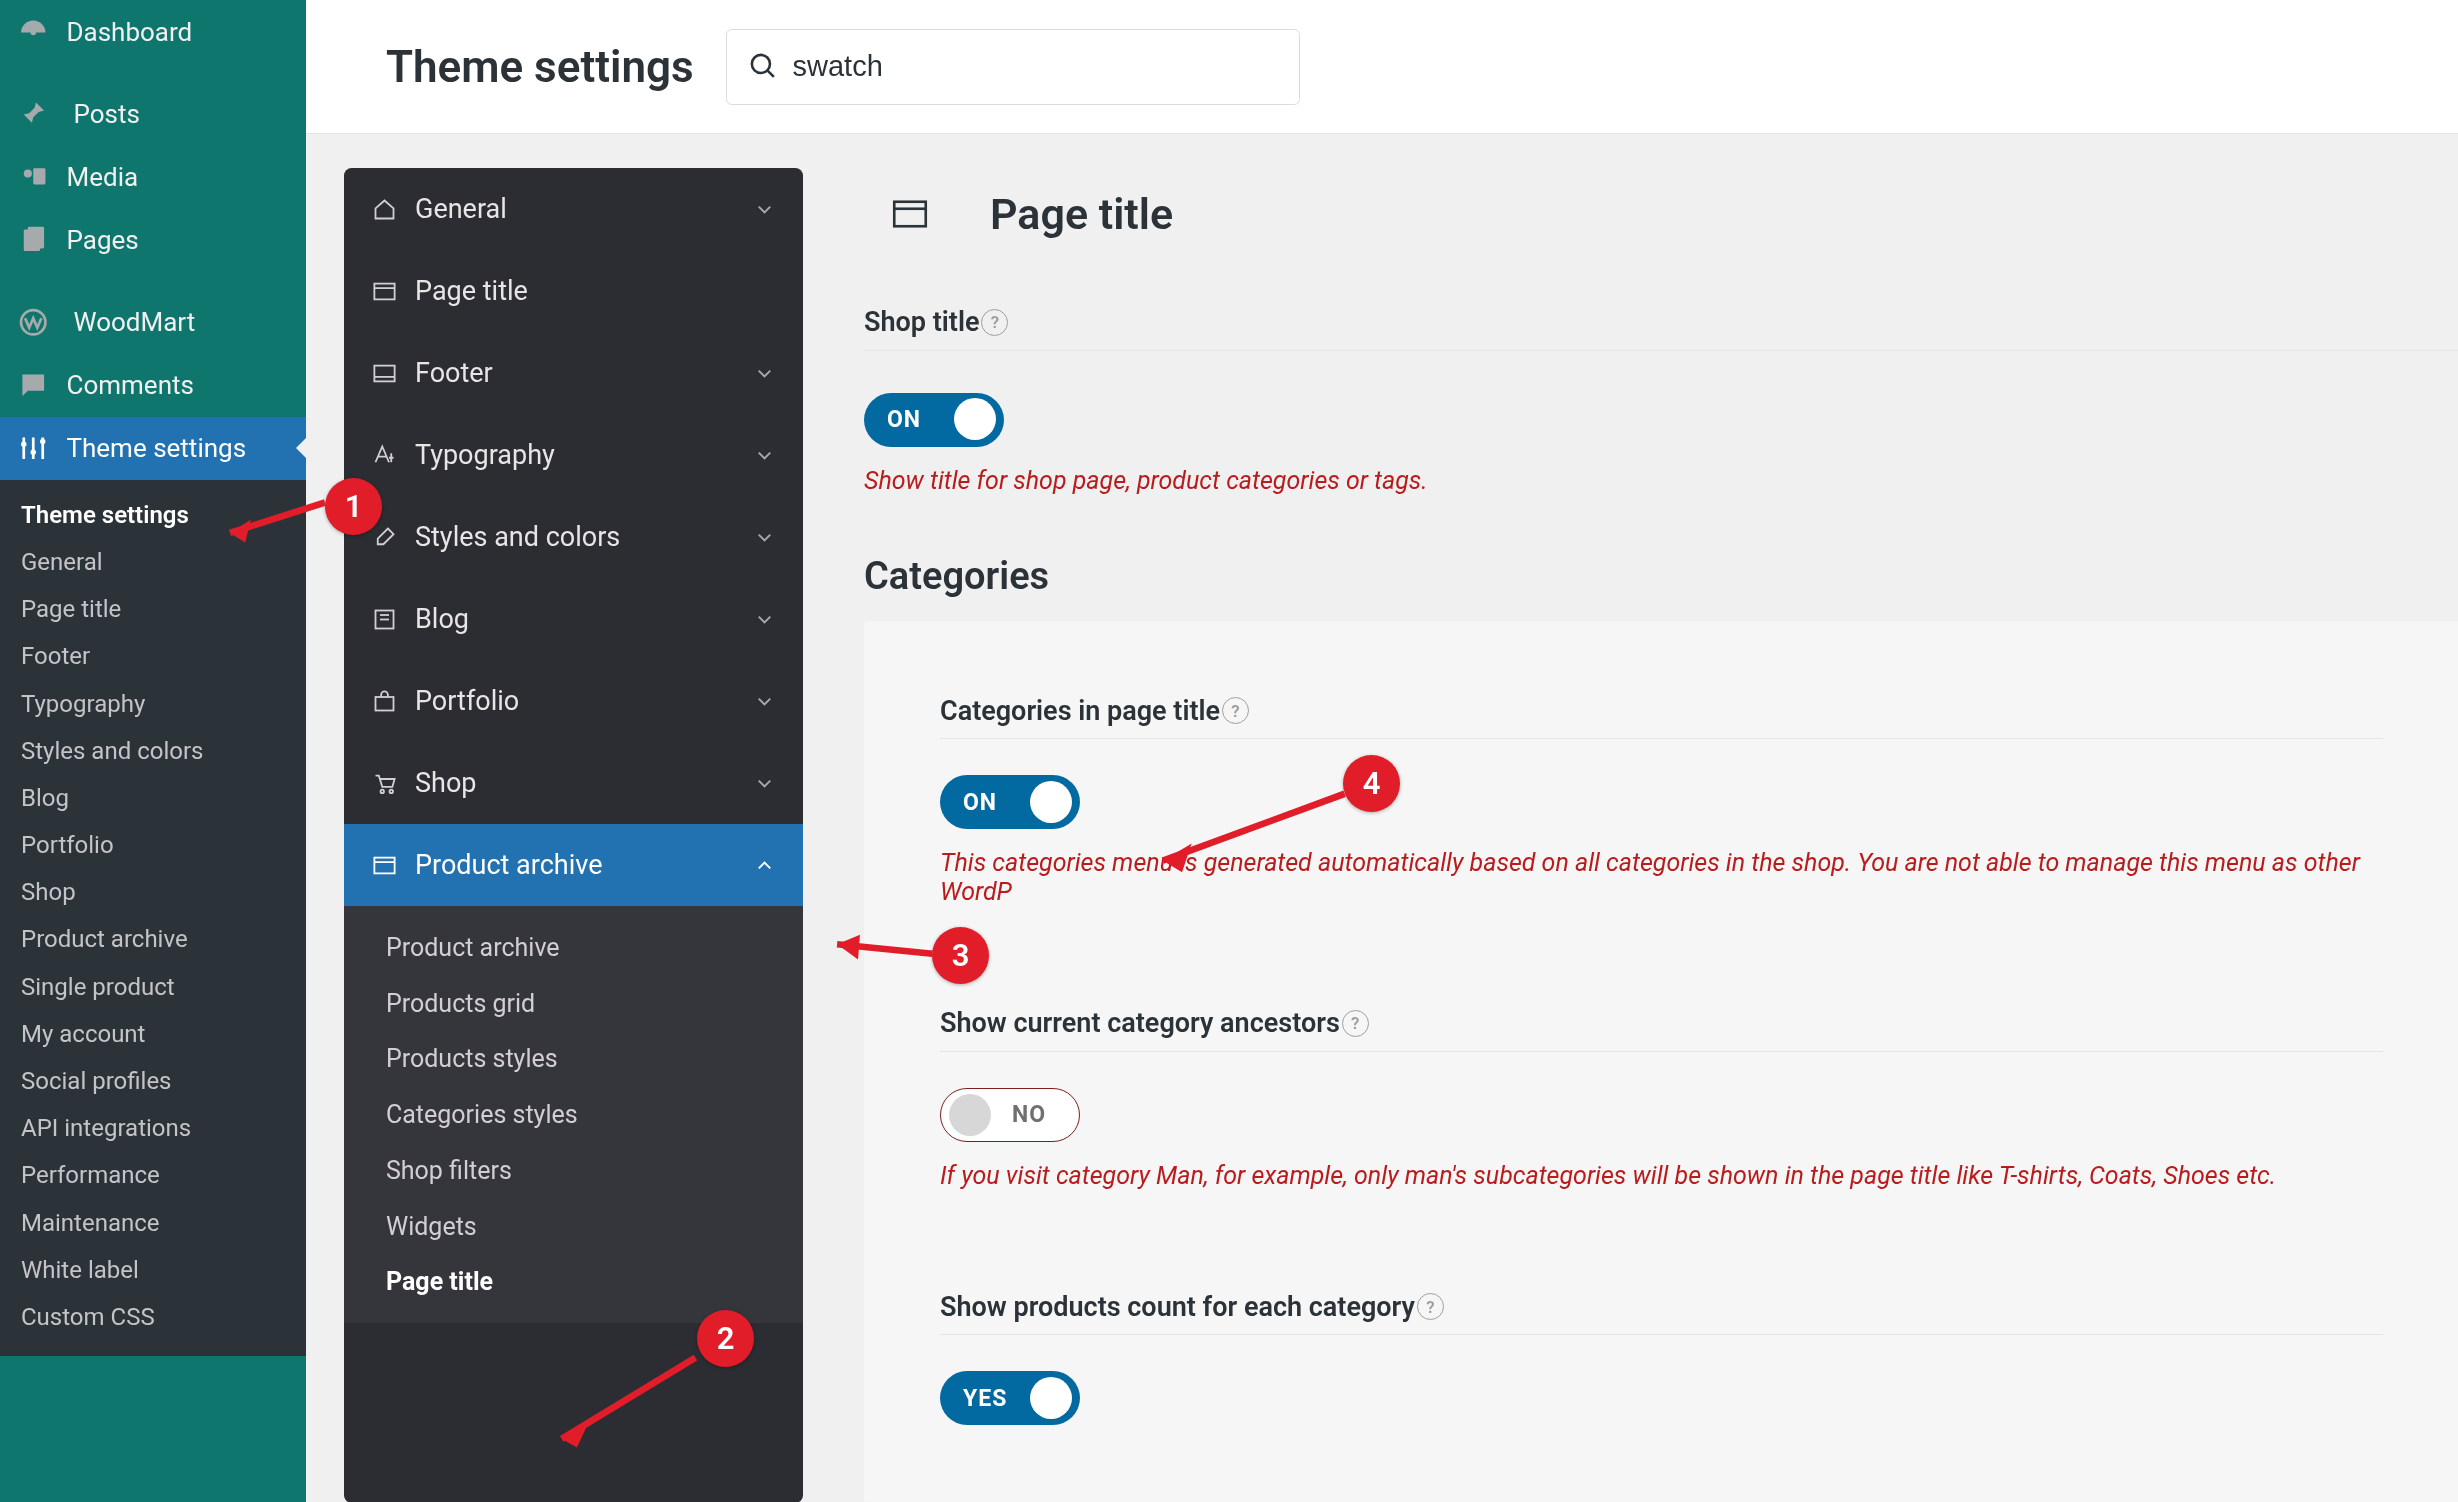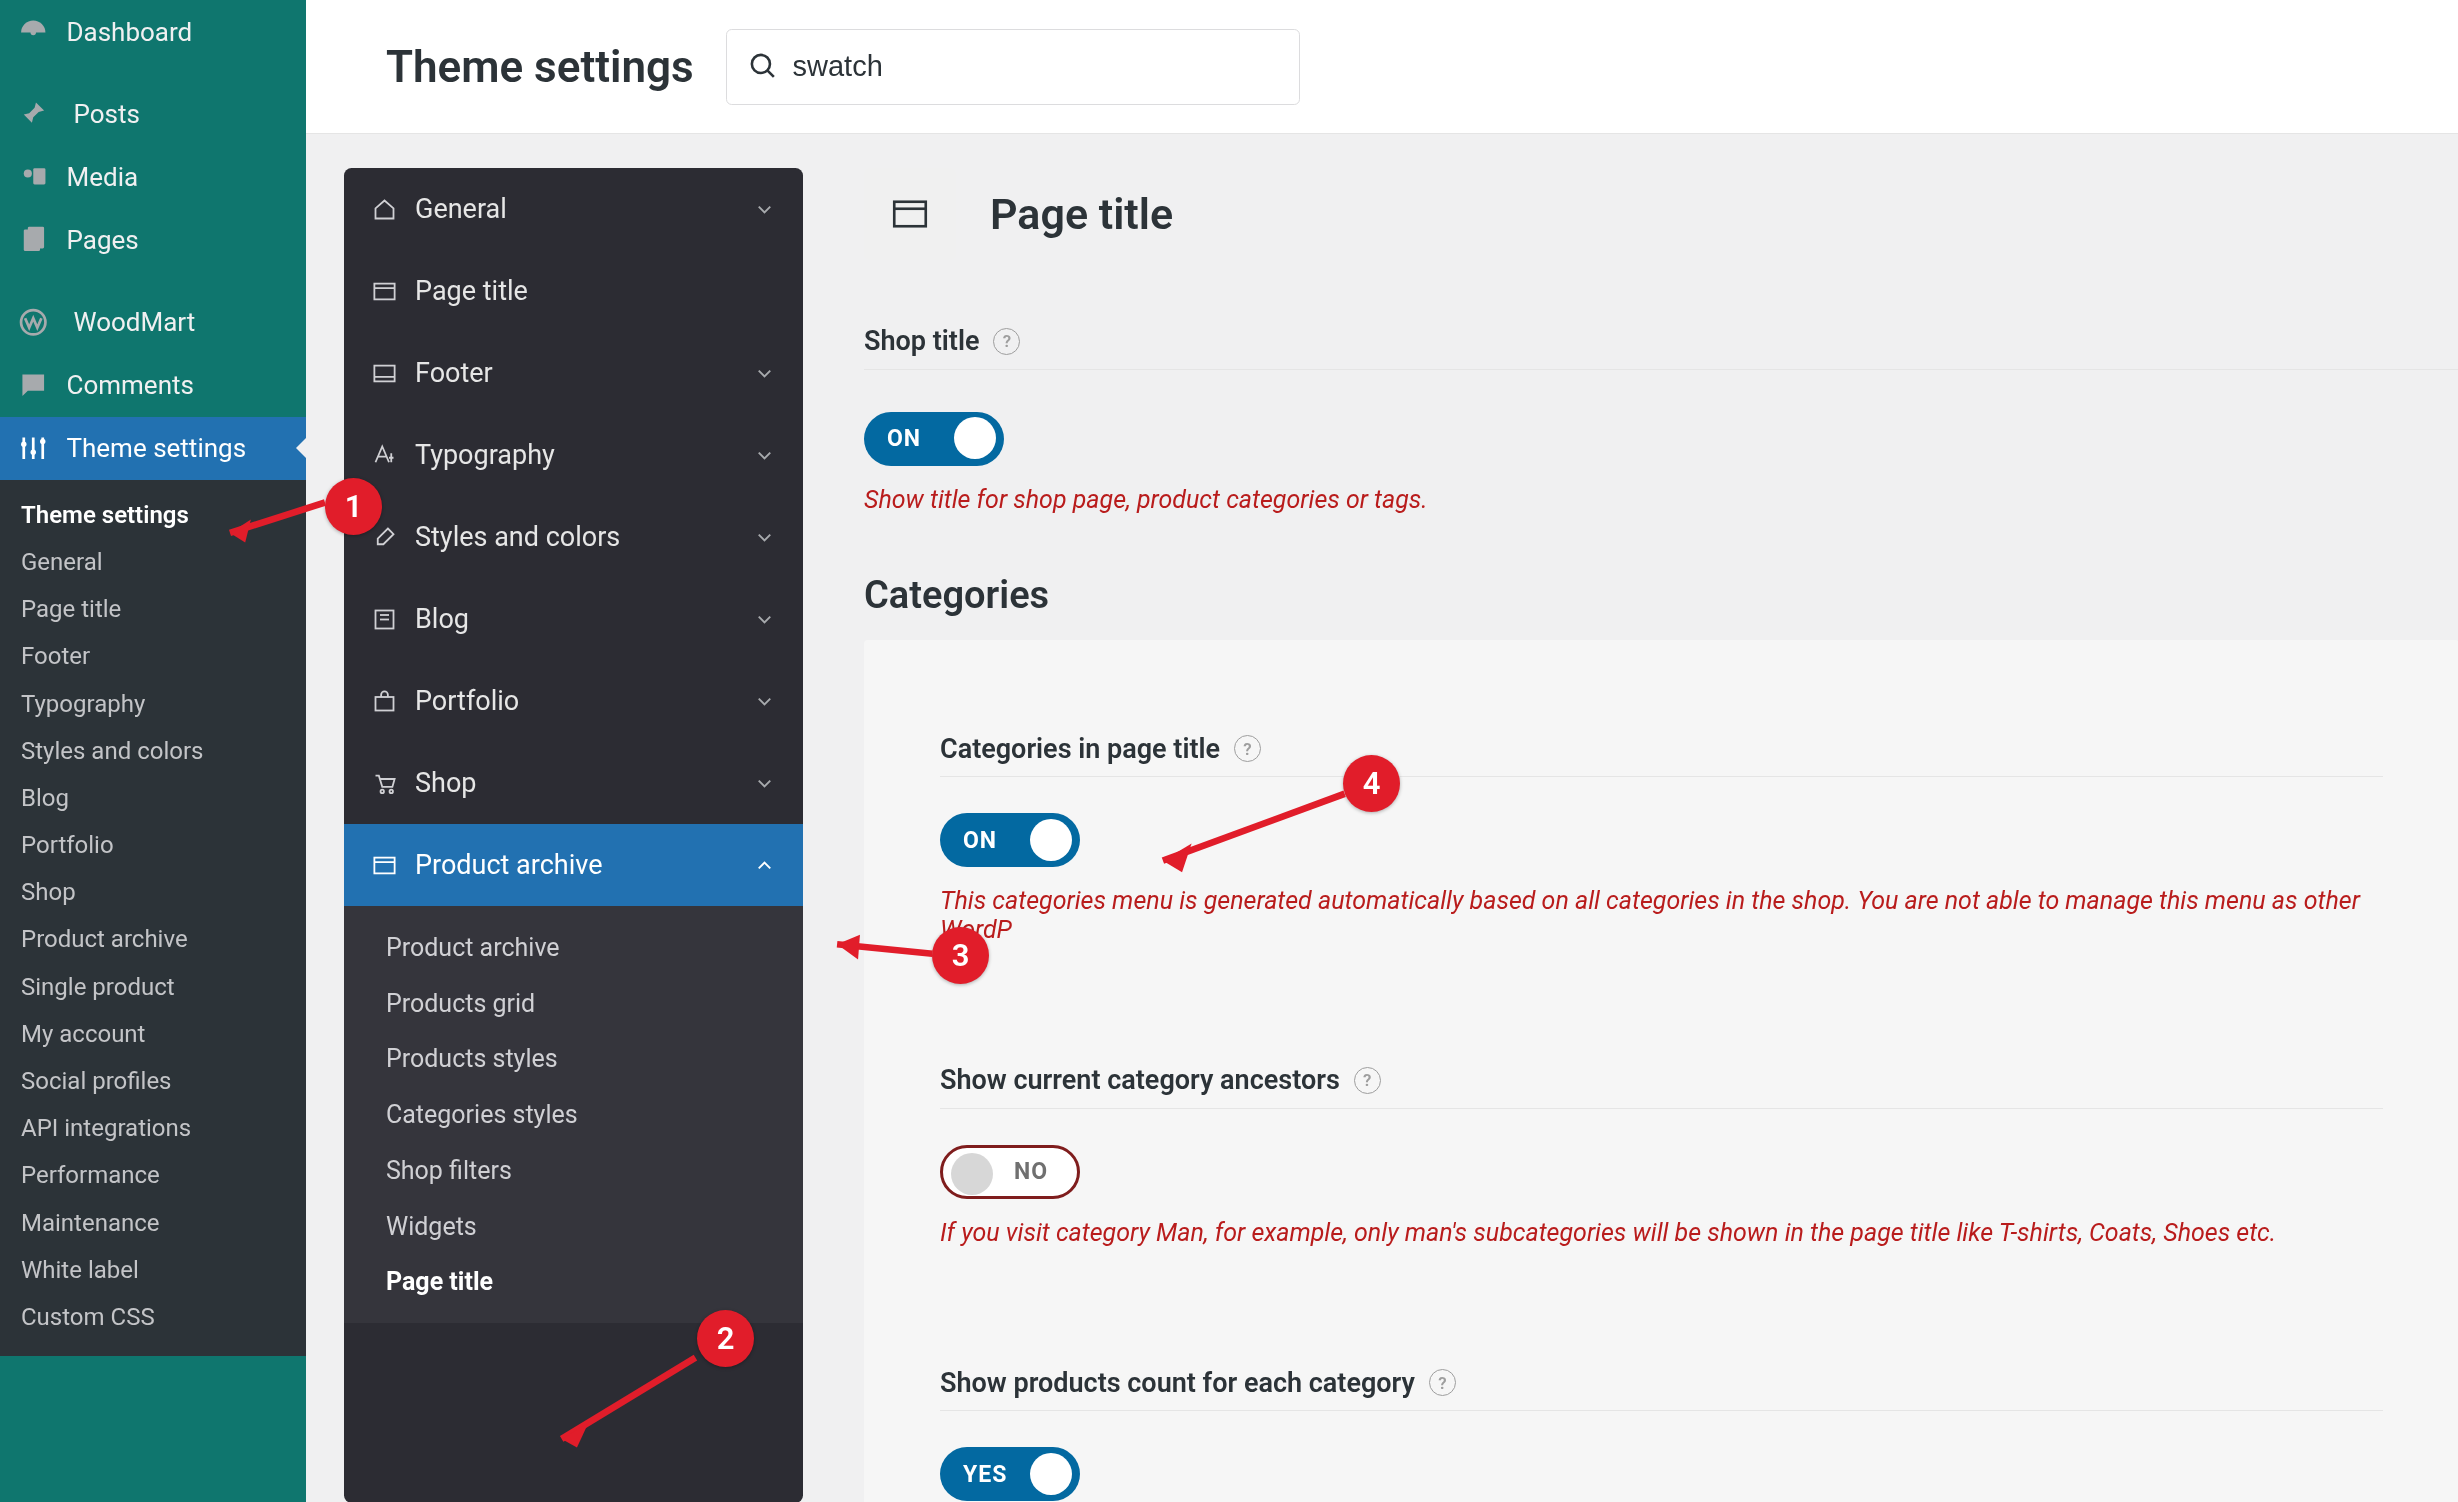--- a/index.html
+++ b/index.html
@@ -44,34 +44,34 @@
 
   
   .pane { flex:1; padding: 0 0 0 61px; overflow:hidden; }
   .pane-inner { max-width: 1606px; }
   .pane-header { display:flex; align-items:center; gap:34px; padding: 0 0 29px 0; }
   .pane-hicon { width:92px; height:92px; background:#f0f0f0; border-radius:7.6px; display:flex; align-items:center; justify-content:center; }
   .pane-hicon svg { width:42px; height:42px; stroke:#2c3338; fill:none; stroke-width:1.5; }
   .pane-header h2 { font-size:43px; font-weight:600; }
 
   .field-row { padding: 17px 0 21px 0; }
-  .field-label { display:flex; align-items:center; gap:14px; font-size:27px; font-weight:600; margin-bottom:11.5px;margin-top:19px; }
+  .field-label { display:flex; align-items:center; gap:2px; font-size:27px; font-weight:600; margin-bottom:11.5px; }
   .field-row .sep { height:1px; background:#e5e5e5; margin-top:9.6px; }
   .help-ico { width:27px; height:27px; border:1.4px solid #9e9e9e; border-radius:50%; display:inline-flex; align-items:center; justify-content:center; font-size:17px; color:#9e9e9e; }
   .desc { font-size:25px; font-style:italic; color:#b91c1c; margin-top:19px; }
 
   h3.section-title { font-size:38px; font-weight:600; margin: 38px 0 23px 0; }
 
   .gray-panel { background:#f6f6f6; border-radius:3.8px; padding: 57px 76px; }
   .gray-panel .field-row + .field-row { margin-top: 63px; }
 
   
   .toggle { width:140px; height:54px; border-radius:54px; position:relative; cursor:pointer; display:inline-flex; align-items:center; }
   .toggle.on { background:#0369a1; }
-  .toggle.off { background:#fff; border:3px solid #7f1d1d; }
+  .toggle.off { background:#fff; border:1px solid #7f1d1d; }
   .toggle .knob { width:42px; height:42px; border-radius:50%; background:#fff; position:absolute; top:5.7px; }
   .toggle.on .knob { right:7.6px; }
   .toggle.off .knob { left:7.6px; background:#d7d7d7; }
   .toggle .t-label { font-size:23px; font-weight:700; letter-spacing:1px; }
   .toggle.on .t-label { color:#fff; margin-left:23px; }
   .toggle.off .t-label { color:#707070; margin-left:71px; }
 
   
   .ann { position:absolute; pointer-events:none; z-index:50; }
   .ann-circle { width:57px; height:57px; background:#e11d2a; border-radius:50%; display:flex; align-items:center; justify-content:center; color:#fff; font-size:31px; font-weight:600; box-shadow:0 1px 3.8px rgba(0,0,0,.3); }

